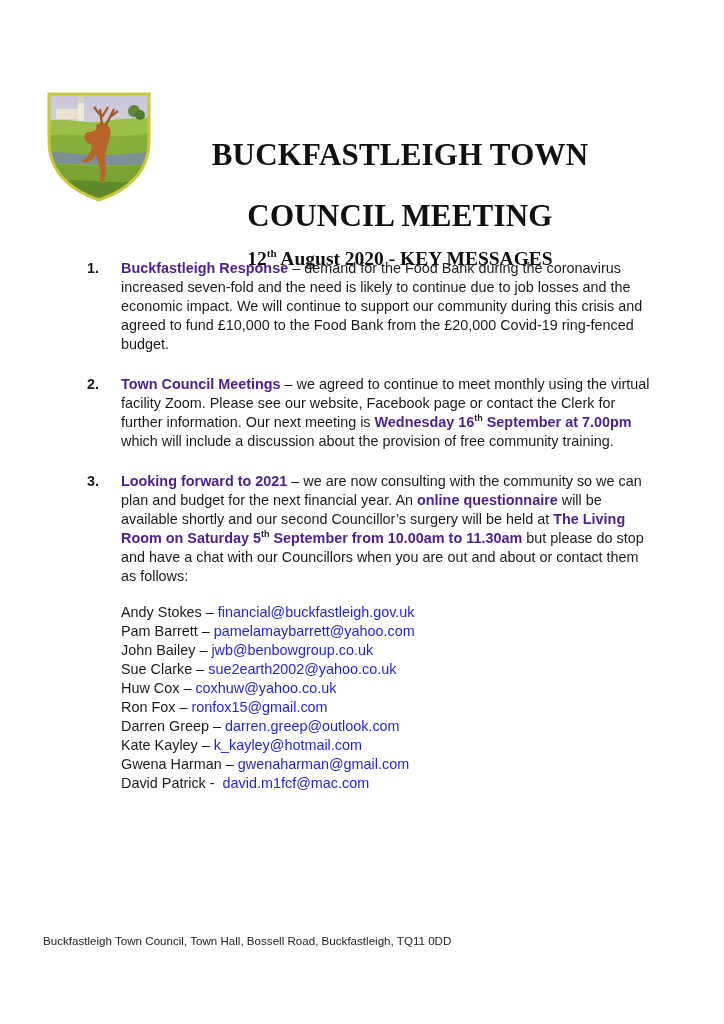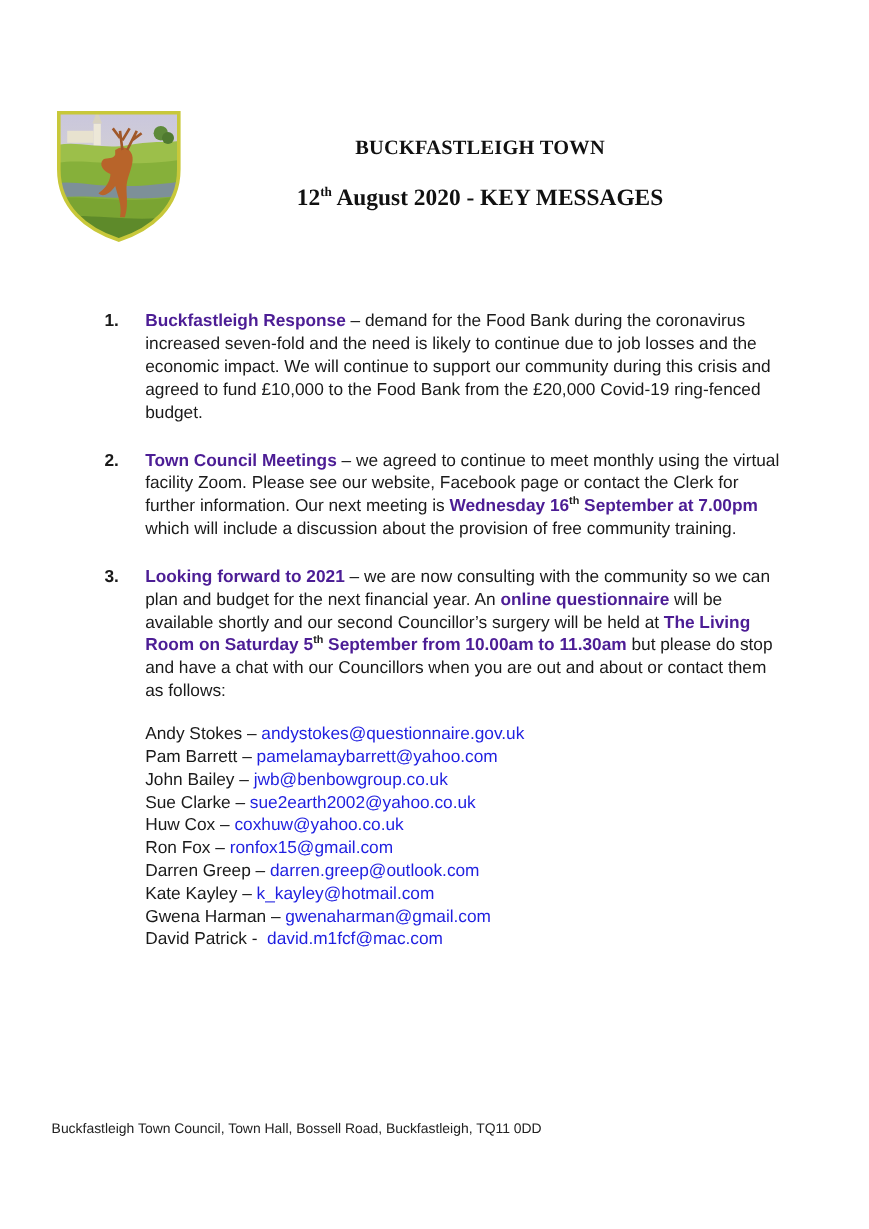--- a/index.html
+++ b/index.html
@@ -2,21 +2,21 @@
 <html><head>
 <meta charset="utf-8">
 <style>
   html, body { margin: 0; padding: 0; background: #ffffff; }
   body { width: 724px; height: 1024px; position: relative; overflow: hidden; color: #1a1a1a; }
   .page { position: absolute; left: 0; top: 0; width: 724px; height: 1024px; background: #fff; }
 
   .crest { position: absolute; left: 46px; top: 91px; width: 106px; height: 112px; }
 
   .title-block { position: absolute; left: 200px; top: 108px; width: 400px; text-align: center; font-family: "Liberation Serif", serif; font-weight: bold; color: #111; }
-  .title-line { font-size: 17px; line-height: 29px; letter-spacing: 0.2px; }
+  .title-line { font-size: 31px; line-height: 29px; letter-spacing: 0.2px; margin-top: 32px; }
   .subtitle { font-size: 19.5px; line-height: 24px; margin-top: 17px; }
   .subtitle sup { font-size: 11px; vertical-align: 8px; line-height: 0; }
 
   .body-text { font-family: "Liberation Sans", sans-serif; font-size: 14.4px; line-height: 19px; color: #1a1a1a; }
   .item { position: absolute; left: 87px; width: 570px; }
   .item .num { position: absolute; left: 0; top: 0; font-weight: bold; }
   .item .content { margin-left: 34px; }
   .item b { font-weight: bold; color: #4c1d95; }
   .item sup { font-size: 9px; vertical-align: 6px; line-height: 0; font-weight: bold; }
 
@@ -59,40 +59,41 @@
       <circle cx="88" cy="20" r="6" fill="#5e8a3a"></circle>
       <circle cx="94" cy="24" r="5" fill="#4f7a30"></circle>
       <path d="M50 34 C56 30 62 32 64 38 C66 44 62 52 60 60 C58 68 62 78 58 90 L54 90 C56 80 52 72 50 64 C46 70 40 74 36 70 C42 66 46 60 46 54 C40 52 36 46 40 42 C44 40 48 42 50 38 Z" fill="#b8642a"></path>
       <path d="M56 34 L54 18 M54 24 L48 16 M56 26 L62 16 M60 34 L68 18 M64 26 L72 20" stroke="#a0582a" stroke-width="2.2" fill="none"></path>
     </g>
     <path d="M3 3 H103 V50 C103 82 80 100 53 109 C26 100 3 82 3 50 Z" fill="none" stroke="#c8c83a" stroke-width="3"></path>
   </svg>
 
   <div class="title-block">
     <div class="title-line">BUCKFASTLEIGH TOWN</div>
+    <div class="title-line">COUNCIL MEETING</div>
     <div class="subtitle"><span>12</span><sup>th</sup><span> August 2020 - KEY MESSAGES</span></div>
   </div>
 
   <div class="item body-text" style="top:259px;">
     <span class="num">1.</span>
     <div class="content"><b>Buckfastleigh Response</b><span> – demand for the Food Bank during the coronavirus increased seven-fold and the need is likely to continue due to job losses and the economic impact. We will continue to support our community during this crisis and agreed to fund £10,000 to the Food Bank from the £20,000 Covid-19 ring-fenced budget.</span></div>
   </div>
 
   <div class="item body-text" style="top:375px;">
     <span class="num">2.</span>
     <div class="content"><b>Town Council Meetings</b><span> – we agreed to continue to meet monthly using the virtual facility Zoom. Please see our website, Facebook page or contact the Clerk for further information. Our next meeting is </span><b>Wednesday 16</b><sup>th</sup><b> September at 7.00pm</b><span> which will include a discussion about the provision of free community training.</span></div>
   </div>
 
   <div class="item body-text" style="top:472px;">
     <span class="num">3.</span>
     <div class="content"><b>Looking forward to 2021</b><span> – we are now consulting with the community so we can plan and budget for the next financial year. An </span><b>online questionnaire</b><span> will be available shortly and our second Councillor’s surgery will be held at </span><b>The Living Room on Saturday 5</b><sup>th</sup><b> September from 10.00am to 11.30am</b><span> but please do stop and have a chat with our Councillors when you are out and about or contact them as follows:</span></div>
   </div>
 
   <div class="contacts body-text">
-    <div class="contact"><span>Andy Stokes</span><span> – </span><a class="email">andystokes@questionnaire.gov.uk</a></div>
+    <div class="contact"><span>Andy Stokes</span><span> – </span><a class="email">financial@buckfastleigh.gov.uk</a></div>
     <div class="contact"><span>Pam Barrett</span><span> – </span><a class="email">pamelamaybarrett@yahoo.com</a></div>
     <div class="contact"><span>John Bailey</span><span> – </span><a class="email">jwb@benbowgroup.co.uk</a></div>
     <div class="contact"><span>Sue Clarke</span><span> – </span><a class="email">sue2earth2002@yahoo.co.uk</a></div>
     <div class="contact"><span>Huw Cox</span><span> – </span><a class="email">coxhuw@yahoo.co.uk</a></div>
     <div class="contact"><span>Ron Fox</span><span> – </span><a class="email">ronfox15@gmail.com</a></div>
     <div class="contact"><span>Darren Greep</span><span> – </span><a class="email">darren.greep@outlook.com</a></div>
     <div class="contact"><span>Kate Kayley</span><span> – </span><a class="email">k_kayley@hotmail.com</a></div>
     <div class="contact"><span>Gwena Harman</span><span> – </span><a class="email">gwenaharman@gmail.com</a></div>
     <div class="contact"><span>David Patrick</span><span style="white-space:pre"> -  </span><a class="email">david.m1fcf@mac.com</a></div>
   </div>

